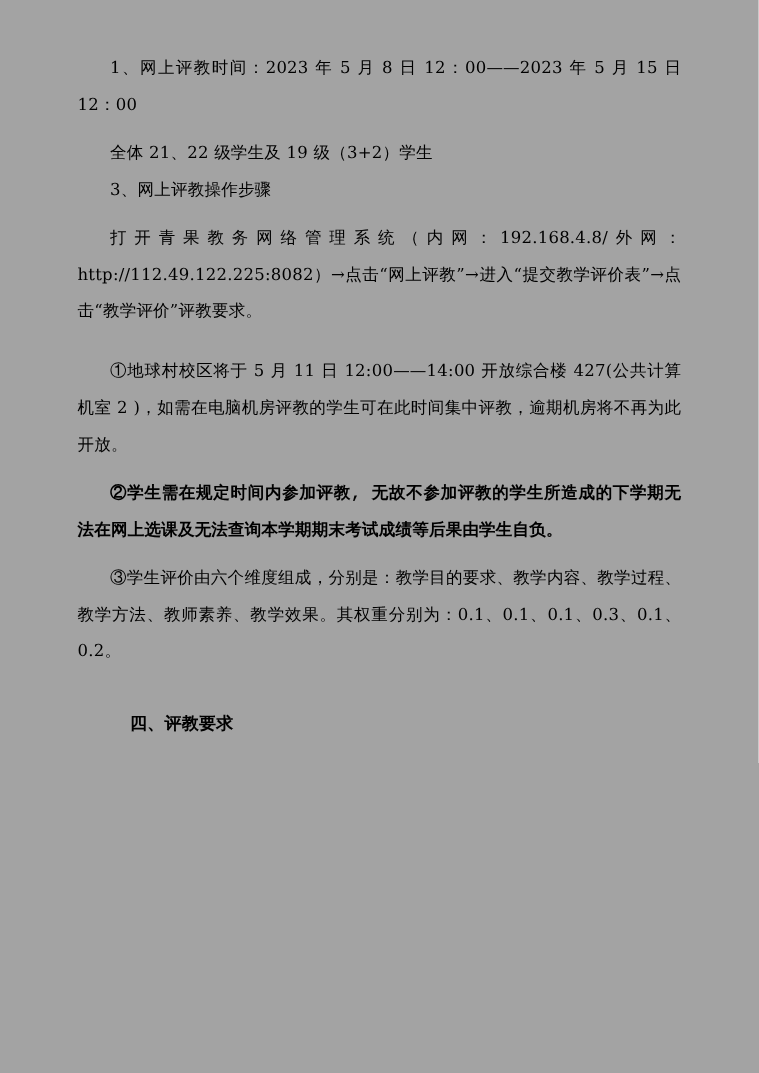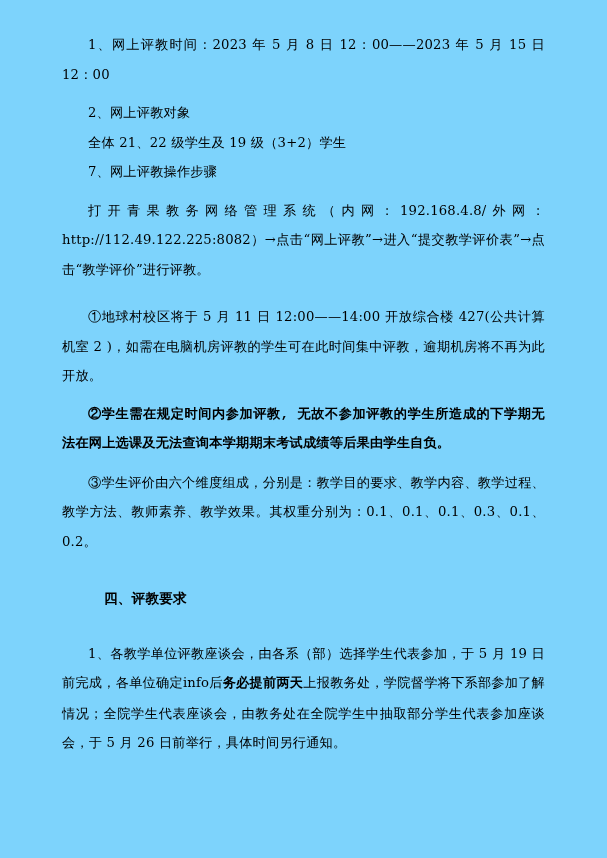--- a/index.html
+++ b/index.html
@@ -11,23 +11,23 @@
     width: 607px;
     height: 858px;
     font-family: "DejaVu Serif", "Liberation Serif", serif;
     color: #000000;
     overflow: hidden;
   }
   #page {
     position: relative;
     width: 607px;
     height: 858px;
-    background: #7dd3fc;
+    background: #a3a3a3;
     box-sizing: border-box;
-    padding: 30px 62px 0 62px;
+    padding: 40px 62px 0 62px;
   }
   .doc-body {
     font-size: 13.2px;
     line-height: 29.5px;
     text-align: justify;
     letter-spacing: 0.2px;
   }
   .para {
     margin: 0;
     text-indent: 26px;
@@ -48,29 +48,28 @@
 </head>
 <body>
 
 <div id="page">
   <div class="doc-body">
 
     <p class="para">1、网上评教时间：2023 年 5 月 8 日 12：00——2023 年 5 月 15 日 12：00</p>
 
     <div class="spacer-small"></div>
 
-    <p class="para">2、网上评教对象</p>
 
     <p class="para">全体 21、22 级学生及 19 级（3+2）学生</p>
 
-    <p class="para">7、网上评教操作步骤</p>
+    <p class="para">3、网上评教操作步骤</p>
 
     <div class="spacer-small"></div>
 
-    <p class="para">打开青果教务网络管理系统（内网：192.168.4.8/外网：http://112.49.122.225:8082）→点击“网上评教”→进入“提交教学评价表”→点击“教学评价”进行评教。</p>
+    <p class="para">打开青果教务网络管理系统（内网：192.168.4.8/外网：http://112.49.122.225:8082）→点击“网上评教”→进入“提交教学评价表”→点击“教学评价”评教要求。</p>
 
     <div class="spacer-small"></div>
 
 
     <div class="spacer-small"></div>
 
     <p class="para">①地球村校区将于 5 月 11 日 12:00——14:00 开放综合楼 427(公共计算机室 2 )，如需在电脑机房评教的学生可在此时间集中评教，逾期机房将不再为此开放。</p>
 
     <div class="spacer-small"></div>
 
@@ -79,16 +78,15 @@
     <div class="spacer-small"></div>
 
     <p class="para">③学生评价由六个维度组成，分别是：教学目的要求、教学内容、教学过程、教学方法、教师素养、教学效果。其权重分别为：0.1、0.1、0.1、0.3、0.1、0.2。</p>
 
     <div class="spacer-mid"></div>
 
     <p class="heading">四、评教要求</p>
 
     <div class="spacer-small"></div>
 
-    <p class="para"><span>1、各教学单位评教座谈会，由各系（部）选择学生代表参加，于 5 月 19 日前完成，各单位确定info后</span><span class="bold">务必提前两天</span><span>上报教务处，学院督学将下系部参加了解情况；全院学生代表座谈会，由教务处在全院学生中抽取部分学生代表参加座谈会，于 5 月 26 日前举行，具体时间另行通知。</span></p>
 
   </div>
 </div>
 
 </body></html>

